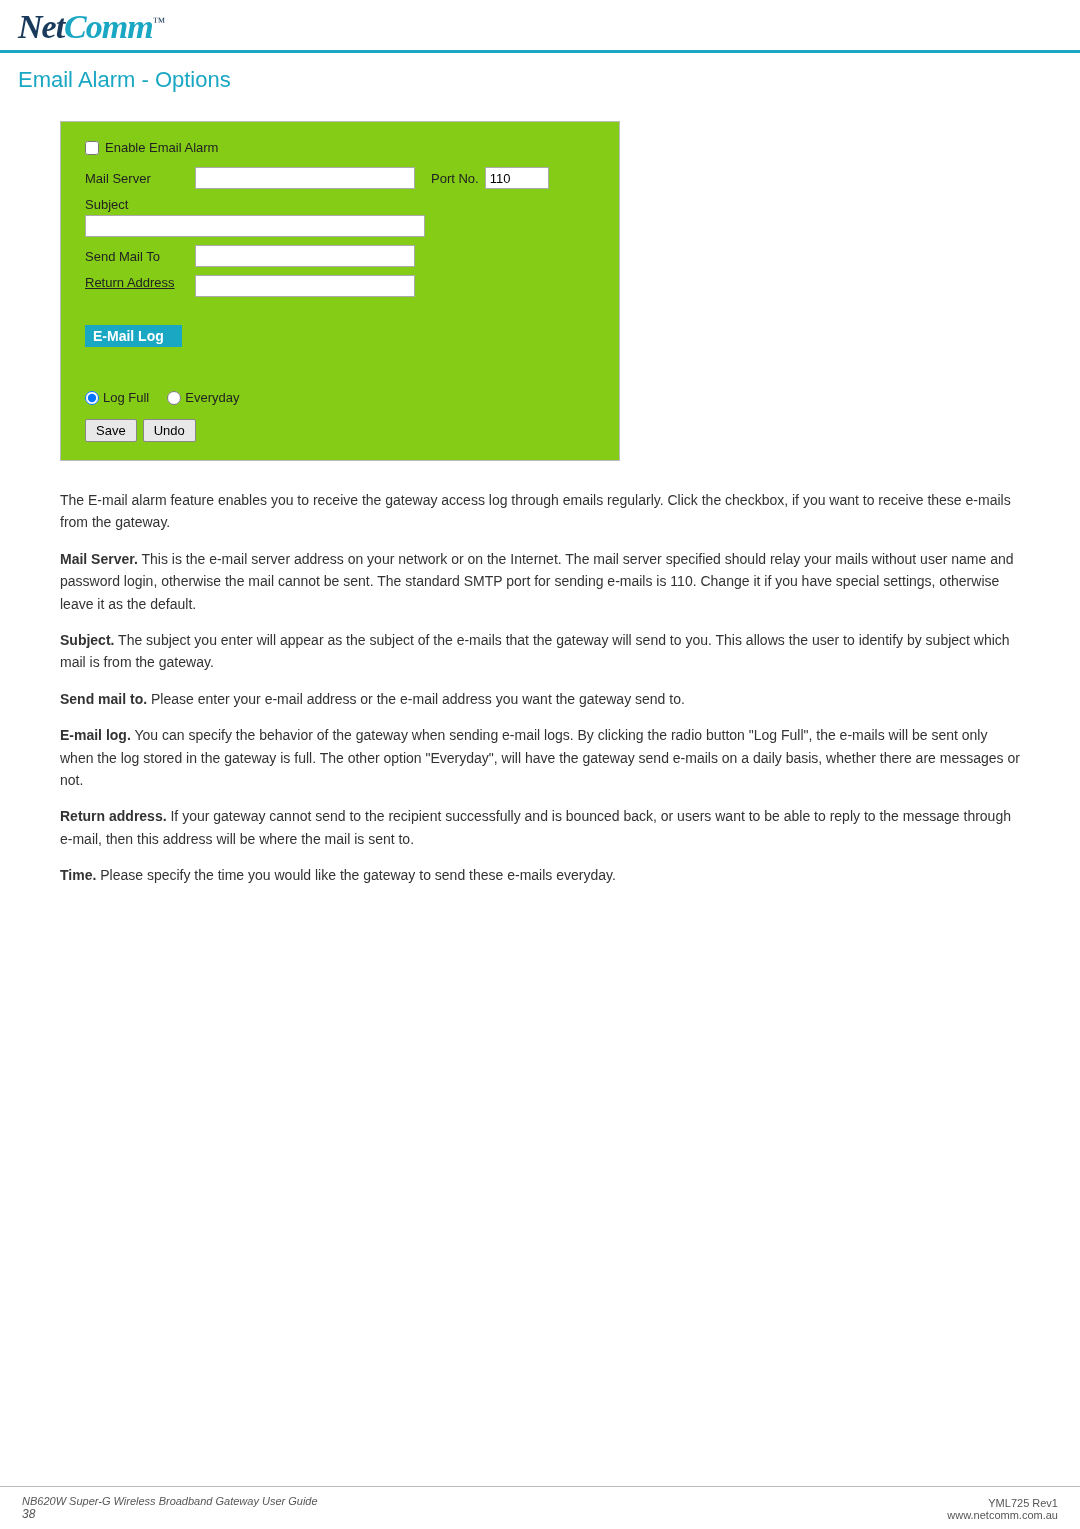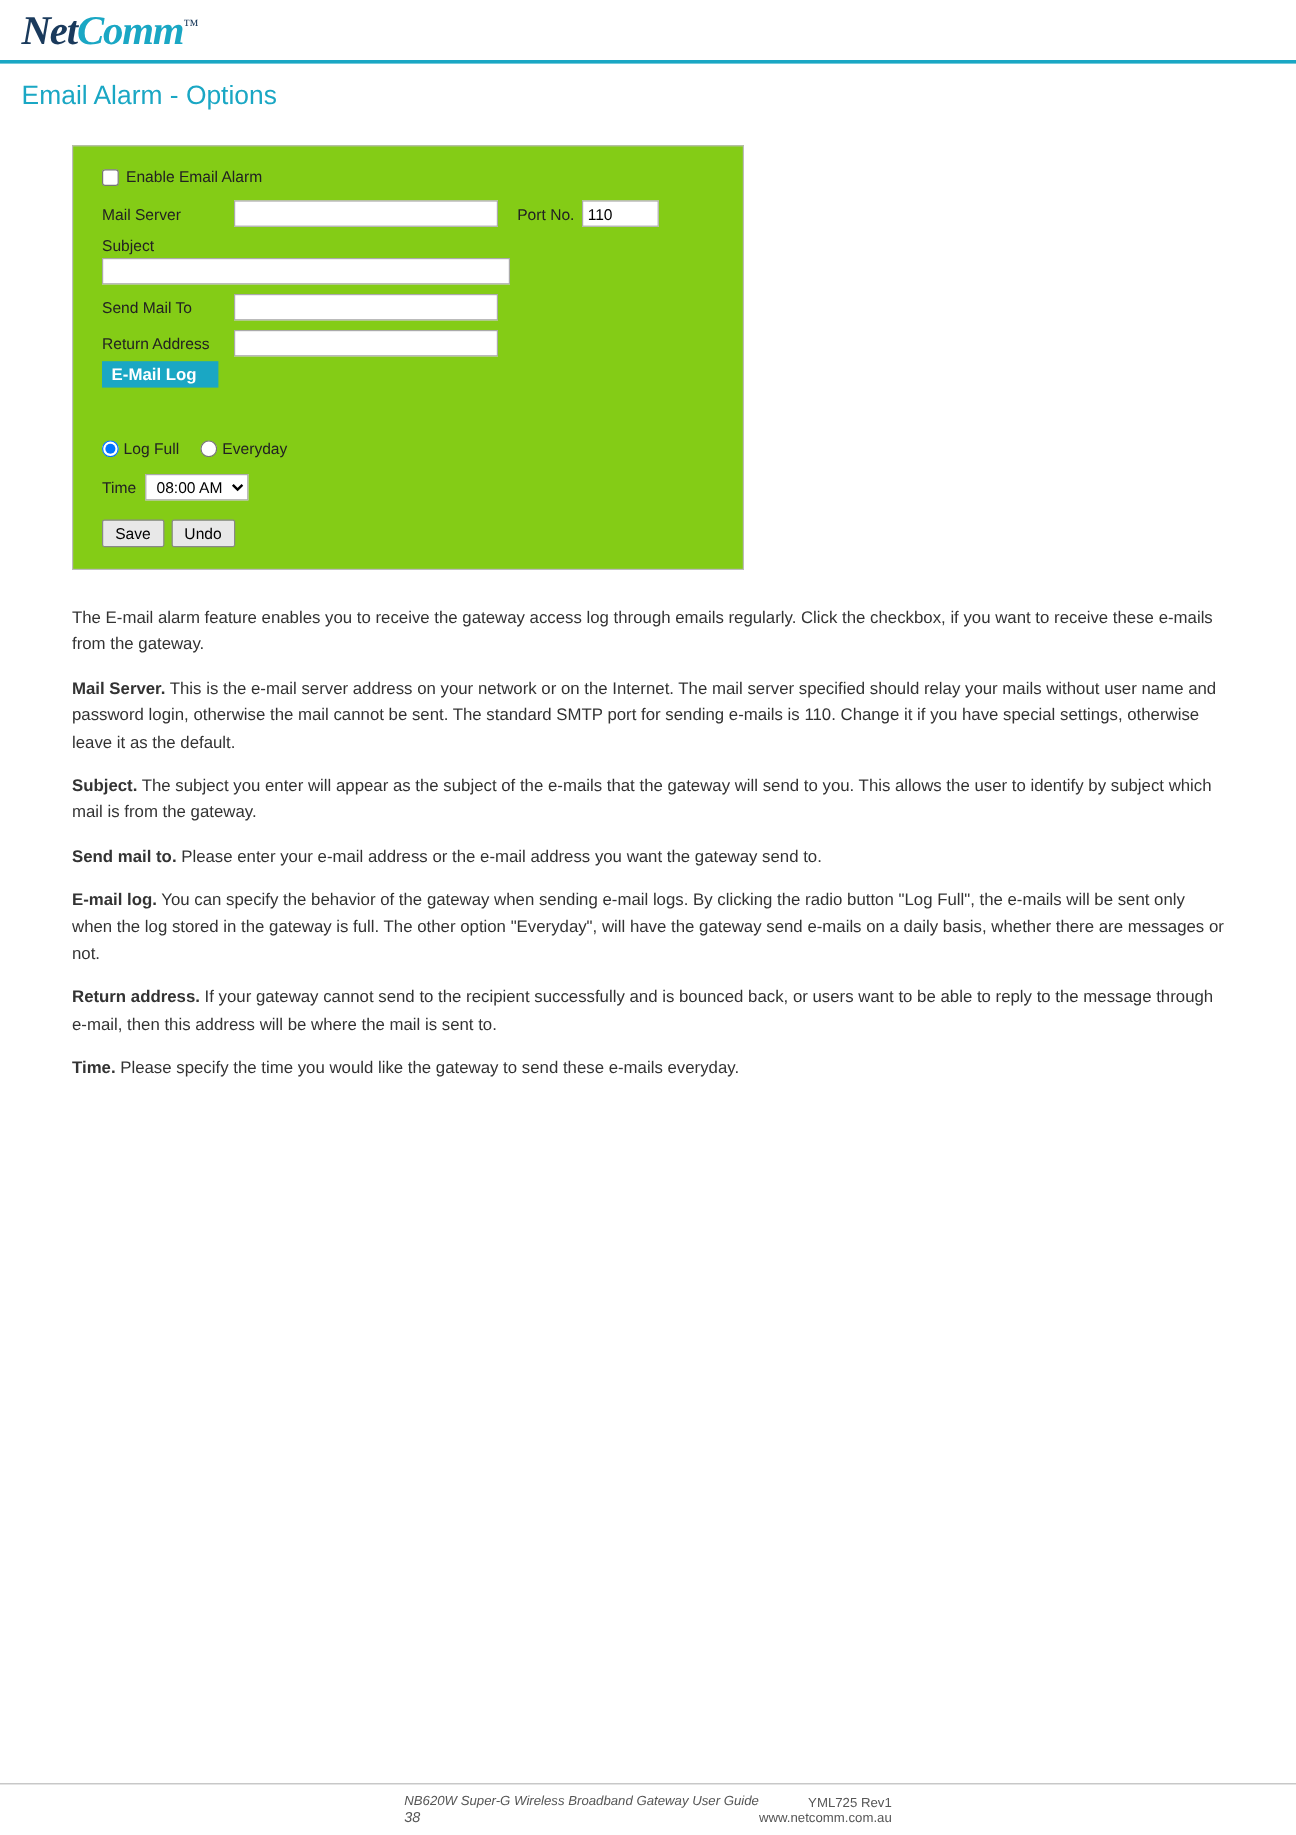--- a/index.html
+++ b/index.html
@@ -124,22 +124,23 @@
       display: flex;
       align-items: center;
       margin-bottom: 8px;
       margin-top: 8px;
     }
     .send-mail-input {
       width: 220px;
     }
     .return-addr-row {
       display: flex;
-      align-items: center;
-      margin-bottom: 4px;
+      align-items: flex-start;
+      margin-bottom: 28px;
+      text-decoration: underline;
     }
     .return-addr-input {
       width: 220px;
     }
 
     
     .email-log-header {
       display: inline-block;
       background: #1aa7c4;
       color: #fff;
@@ -213,21 +214,21 @@
 
     
     .footer {
       position: absolute;
       bottom: 0;
       left: 0;
       right: 0;
       border-top: 1px solid #bbb;
       padding: 8px 22px;
       display: flex;
-      justify-content: center;
+      justify-content: space-between;
       align-items: flex-end;
     }
     .footer-left {
       font-size: 11px;
       color: #555;
       font-style: italic;
     }
     .footer-left .page-num {
       font-style: italic;
       font-size: 12px;
@@ -299,29 +300,20 @@
         <input type="radio" name="email_log" checked="" style="">
         <span>Log Full</span>
       </div>
       <div class="radio-item">
         <input type="radio" name="email_log" style="">
         <span>Everyday</span>
       </div>
     </div>
 
     
-    <div class="time-row">
-      <span class="time-label">Time</span>
-      <select class="time-select">
-        <option value="08:00 AM">08:00 AM</option>
-        <option value="09:00 AM">09:00 AM</option>
-        <option value="10:00 AM">10:00 AM</option>
-        <option value="12:00 PM">12:00 PM</option>
-      </select>
-    </div>
 
     
     <div class="button-row">
       <button class="btn">Save</button>
       <button class="btn">Undo</button>
     </div>
   </div>
 
   <div class="description">
 

